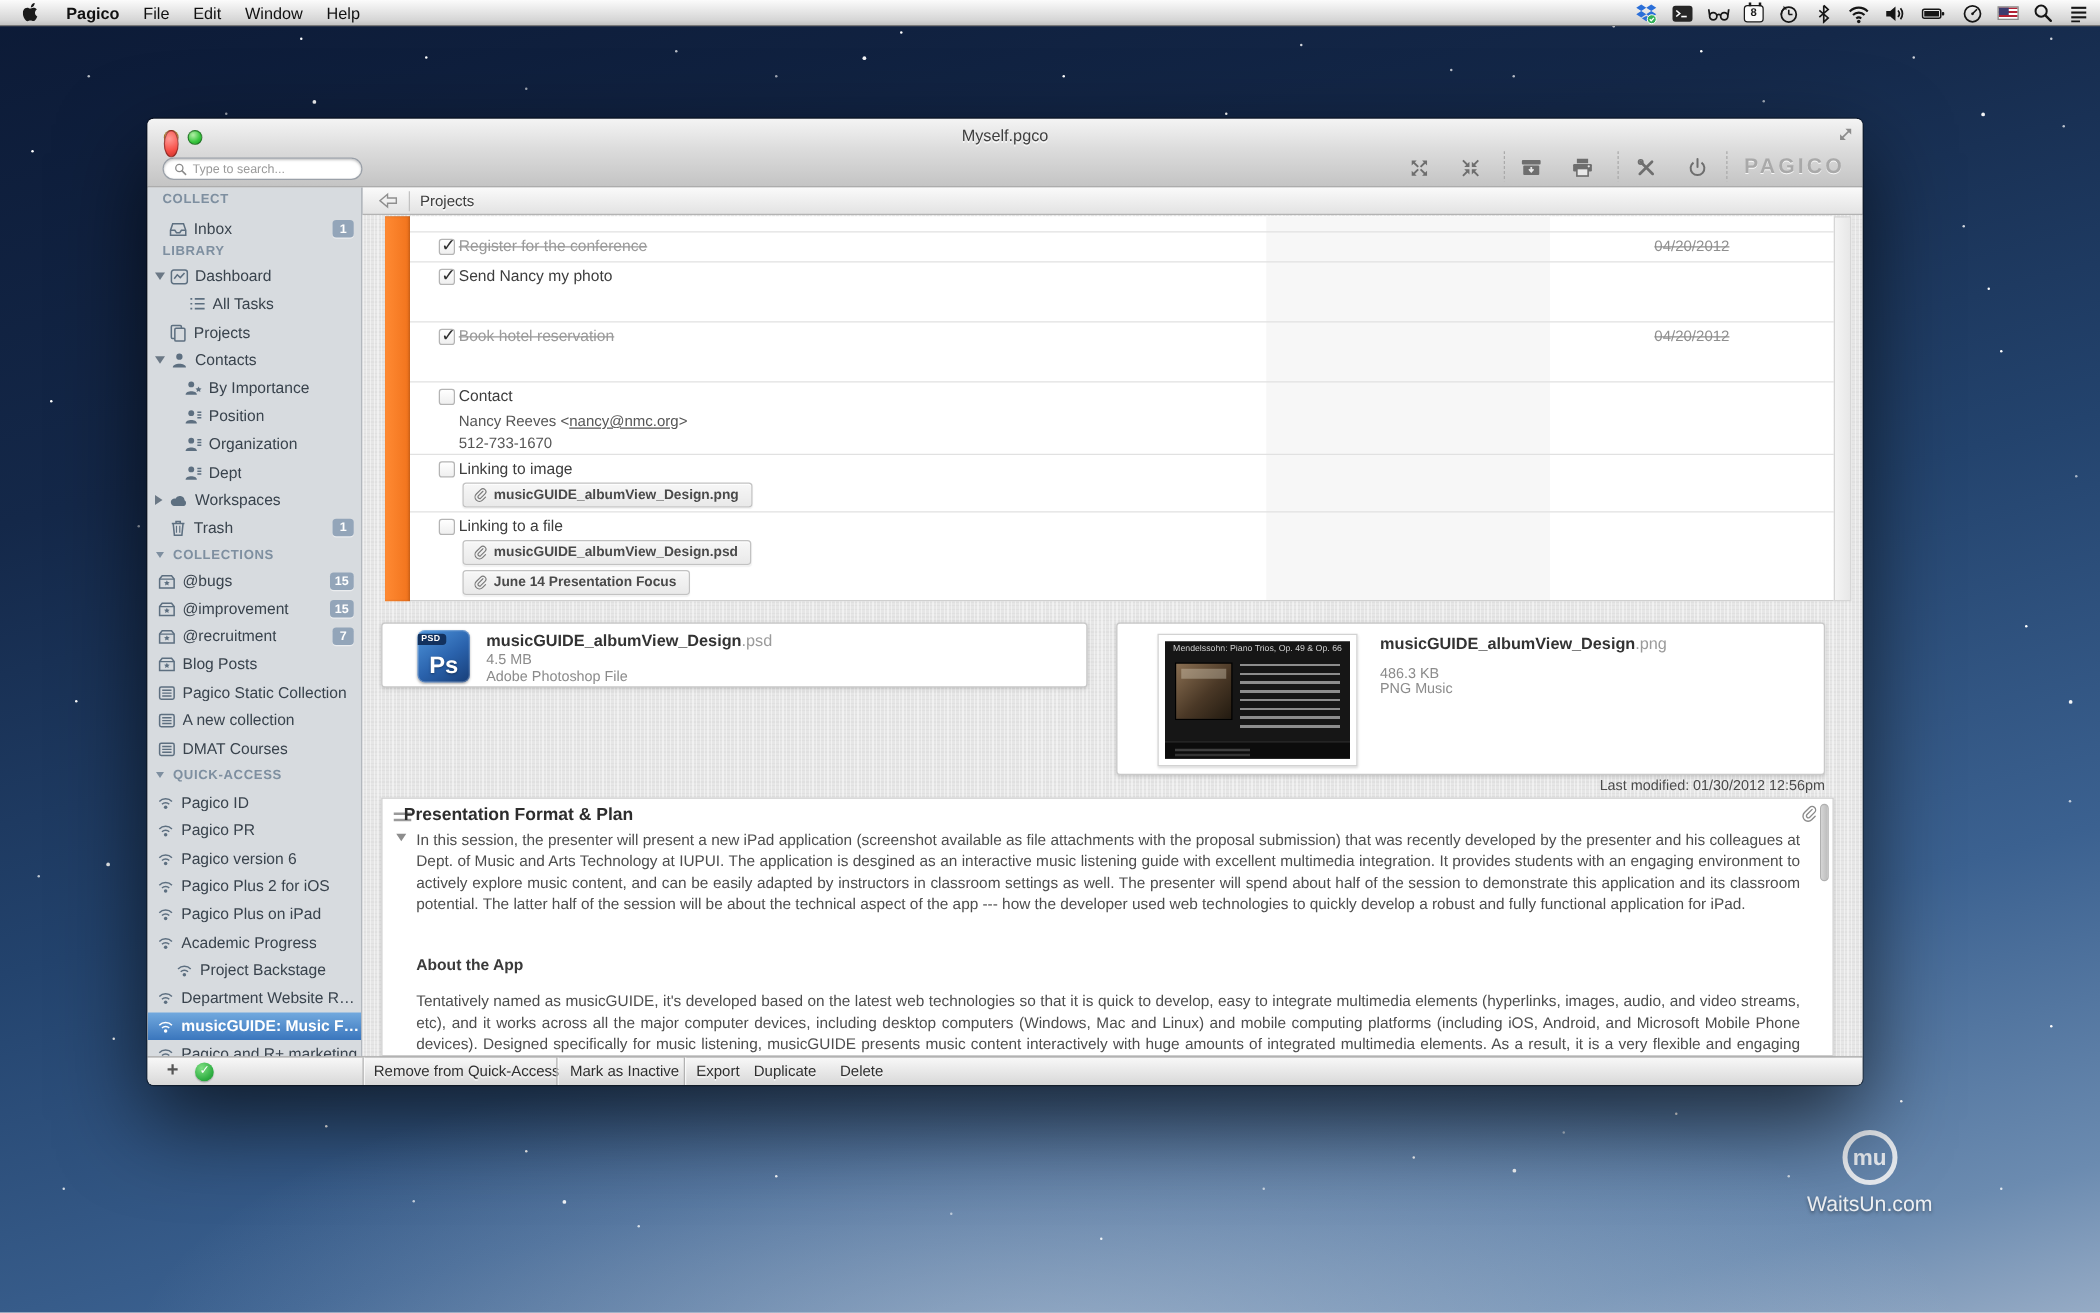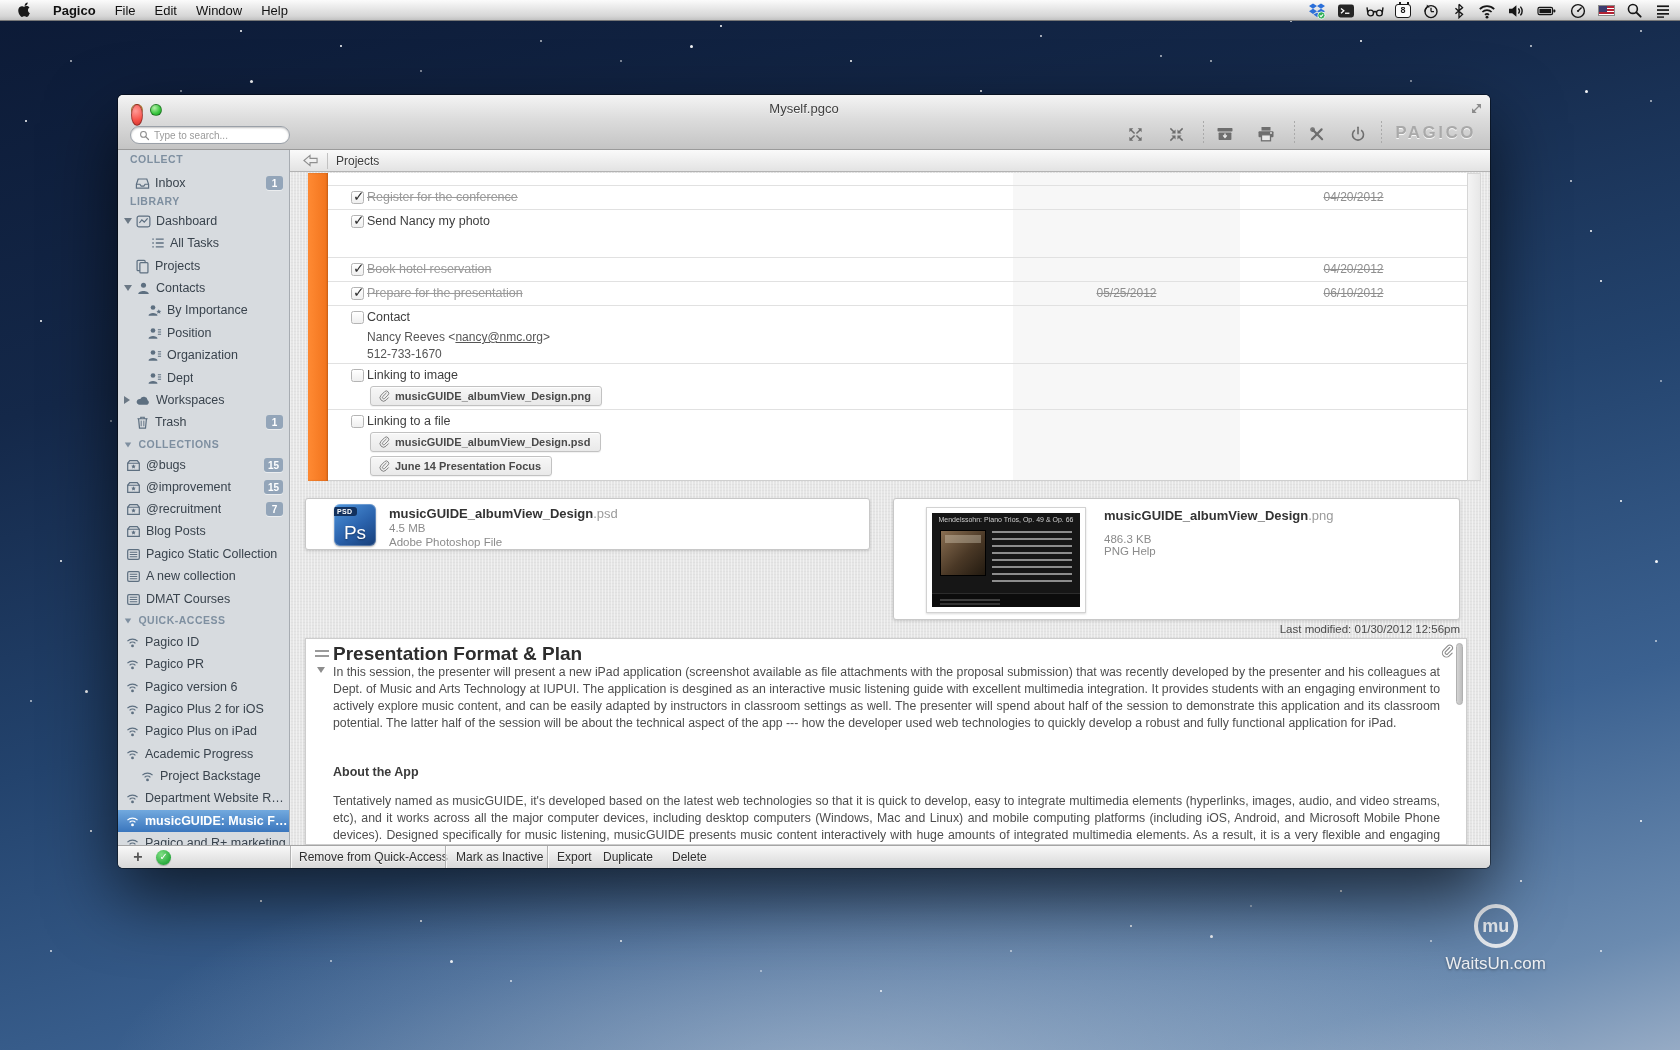--- a/index.html
+++ b/index.html
@@ -117,41 +117,41 @@
   .card1{left:187px;top:403px;width:565px;height:52px}
   .card2{left:775px;top:403px;width:567px;height:122px}
   .fname{font-size:13px;font-weight:bold;color:#333}
   .fext{font-size:13px;color:#9b9b9b}
   .fmeta{font-size:11.5px;color:#8b8b8b;line-height:14px}
   .psdicon{position:absolute;left:28px;top:5px;width:42px;height:42px;border-radius:6px;
     background:linear-gradient(145deg,#4e95dc,#2a62ac 55%,#173e78);box-shadow:inset 0 0 0 1px rgba(255,255,255,.25),0 1px 2px rgba(0,0,0,.3);
     overflow:hidden}
   .psdicon .tag{position:absolute;left:0;top:3px;background:#12315e;color:#fff;font-size:7px;font-weight:bold;
     padding:1px 5px 1px 3px;border-radius:0 3px 3px 0;letter-spacing:.3px}
-  .psdicon .ltr{position:absolute;left:0;right:0;bottom:2px;text-align:center;color:#fff;font-size:19px;font-weight:normal;
+  .psdicon .ltr{position:absolute;left:0;right:0;bottom:2px;text-align:center;color:#fff;font-size:19px;font-weight:bold;
     text-shadow:0 1px 2px rgba(0,0,0,.4)}
   .thumbframe{position:absolute;left:32px;top:8px;width:160px;height:106px;background:#fff;border:1px solid #d2d2d2;
     box-shadow:0 1px 2px rgba(0,0,0,.15);padding:5px}
   .thumb{width:100%;height:100%;background:#161616;position:relative;overflow:hidden}
   .thumb .ttl{position:absolute;left:0;right:0;top:3px;text-align:center;font-size:7px;color:#cfcfcf;white-space:nowrap;overflow:hidden}
   .thumb .cover{position:absolute;left:9px;top:18px;width:44px;height:44px;
     background:linear-gradient(135deg,#8a6f52,#4a3826 55%,#221a10);box-shadow:0 0 0 1px #000}
   .thumb .cover::after{content:"";position:absolute;left:4px;top:4px;width:36px;height:8px;background:rgba(230,220,200,.35)}
   .thumb .tracks{position:absolute;left:60px;top:18px;right:8px;height:52px;
     background:repeating-linear-gradient(180deg,rgba(205,205,205,.65) 0 2px,transparent 2px 7px)}
   .thumb .durs{position:absolute;right:8px;top:18px;width:8px;height:52px;
     background:repeating-linear-gradient(180deg,rgba(140,140,140,.9) 0 2px,transparent 2px 7px)}
   .thumb .foot{position:absolute;left:0;right:0;bottom:0;height:14px;background:#0c0c0c;border-top:1px solid #2c2c2c}
   .thumb .foot::after{content:"";position:absolute;left:8px;top:5px;width:60px;height:2px;background:#3f3f3f;box-shadow:0 4px 0 #333}
   .lastmod{position:absolute;right:30px;top:528px;font-size:11.5px;color:#4a4a4a}
   
   .note{position:absolute;left:187px;top:543px;width:1162px;height:207px;background:#fff;border:1px solid #cdcdcd;
     box-shadow:0 1px 3px rgba(0,0,0,.12);overflow:hidden}
   .note .handle{position:absolute;left:9px;top:11px;width:14px;height:2px;background:#9a9a9a;box-shadow:0 5px 0 #9a9a9a}
-  .note .ntitle{position:absolute;left:27px;top:4px;font-size:19px;font-weight:bold;color:#2d2d2d}
+  .note .ntitle{position:absolute;left:17px;top:4px;font-size:14px;font-weight:bold;color:#2d2d2d}
   .note .ndisc{position:absolute;left:11px;top:28px}
   .note .nclip{position:absolute;right:12px;top:5px;color:#8a8a8a}
   .nbody{position:absolute;left:27px;right:26px;top:25px;font-size:12.3px;line-height:17px;color:#4e4e4e;text-align:justify}
   .nbody h4{font-size:12.5px;color:#3a3a3a;margin-top:32px;margin-bottom:12px}
   .nscroll{position:absolute;right:3px;top:4px;width:7px;height:62px;border-radius:4px;
     background:linear-gradient(90deg,#d4d4d4,#bdbdbd);border:1px solid #b0b0b0}
   
   .bottombar{position:absolute;left:0;bottom:0;right:0;height:23px;
     background:linear-gradient(#f8f8f8,#d8d8d8);border-top:1px solid #a5a5a5;font-size:12px;color:#2f2f2f}
   .bottombar .vsep{position:absolute;top:0;width:1px;height:23px;background:#b2b2b2;box-shadow:1px 0 0 rgba(255,255,255,.7)}
@@ -648,26 +648,20 @@
     </div>
     <div class="trow" style="top:36px;height:24px">
       <span class="cb on"></span>
       <span class="tl">Send Nancy my photo</span>
     </div>
     <div class="trow" style="top:84px;height:24px">
       <span class="cb on"></span>
       <span class="tl done">Book hotel reservation</span>
       <span class="dcell d2">04/20/2012</span>
     </div>
-    <div class="trow" style="top:108px;height:24px">
-      <span class="cb on"></span>
-      <span class="tl done">Prepare for the presentation</span>
-      <span class="dcell d1">05/25/2012</span>
-      <span class="dcell d2">06/10/2012</span>
-    </div>
     <div class="trow" style="top:132px;height:58px">
       <span class="cb"></span>
       <span class="tl">Contact</span>
       <span class="cdetail" style="top:24px"><span>Nancy Reeves &lt;</span><span class="em">nancy@nmc.org</span><span>&gt;</span></span>
       <span class="cdetail" style="top:41px">512-733-1670</span>
     </div>
     <div class="trow" style="top:190px;height:46px">
       <span class="cb"></span>
       <span class="tl">Linking to image</span>
       <span class="chip" style="top:22px">
@@ -711,21 +705,21 @@
       <div class="thumb">
         <span class="ttl">Mendelssohn: Piano Trios, Op. 49 &amp; Op. 66</span>
         <span class="cover"></span>
         <span class="tracks"></span>
         <span class="durs"></span>
         <span class="foot"></span>
       </div>
     </div>
     <div style="position:absolute;left:210px;top:7px"><span class="fname">musicGUIDE_albumView_Design</span><span class="fext">.png</span></div>
     <div class="fmeta" style="position:absolute;left:210px;top:33px">486.3 KB</div>
-    <div class="fmeta" style="position:absolute;left:210px;top:45px">PNG Help</div>
+    <div class="fmeta" style="position:absolute;left:210px;top:45px">PNG Music</div>
   </div>
 
   <div class="lastmod">Last modified: 01/30/2012 12:56pm</div>
 
   <div class="note">
     <span class="handle"></span>
     <div class="ntitle">Presentation Format &amp; Plan</div>
     <span class="nclip"><svg width="14" height="14" viewBox="0 0 18 18">
           <use href="#ic-clip"></use>
         </svg></span>

